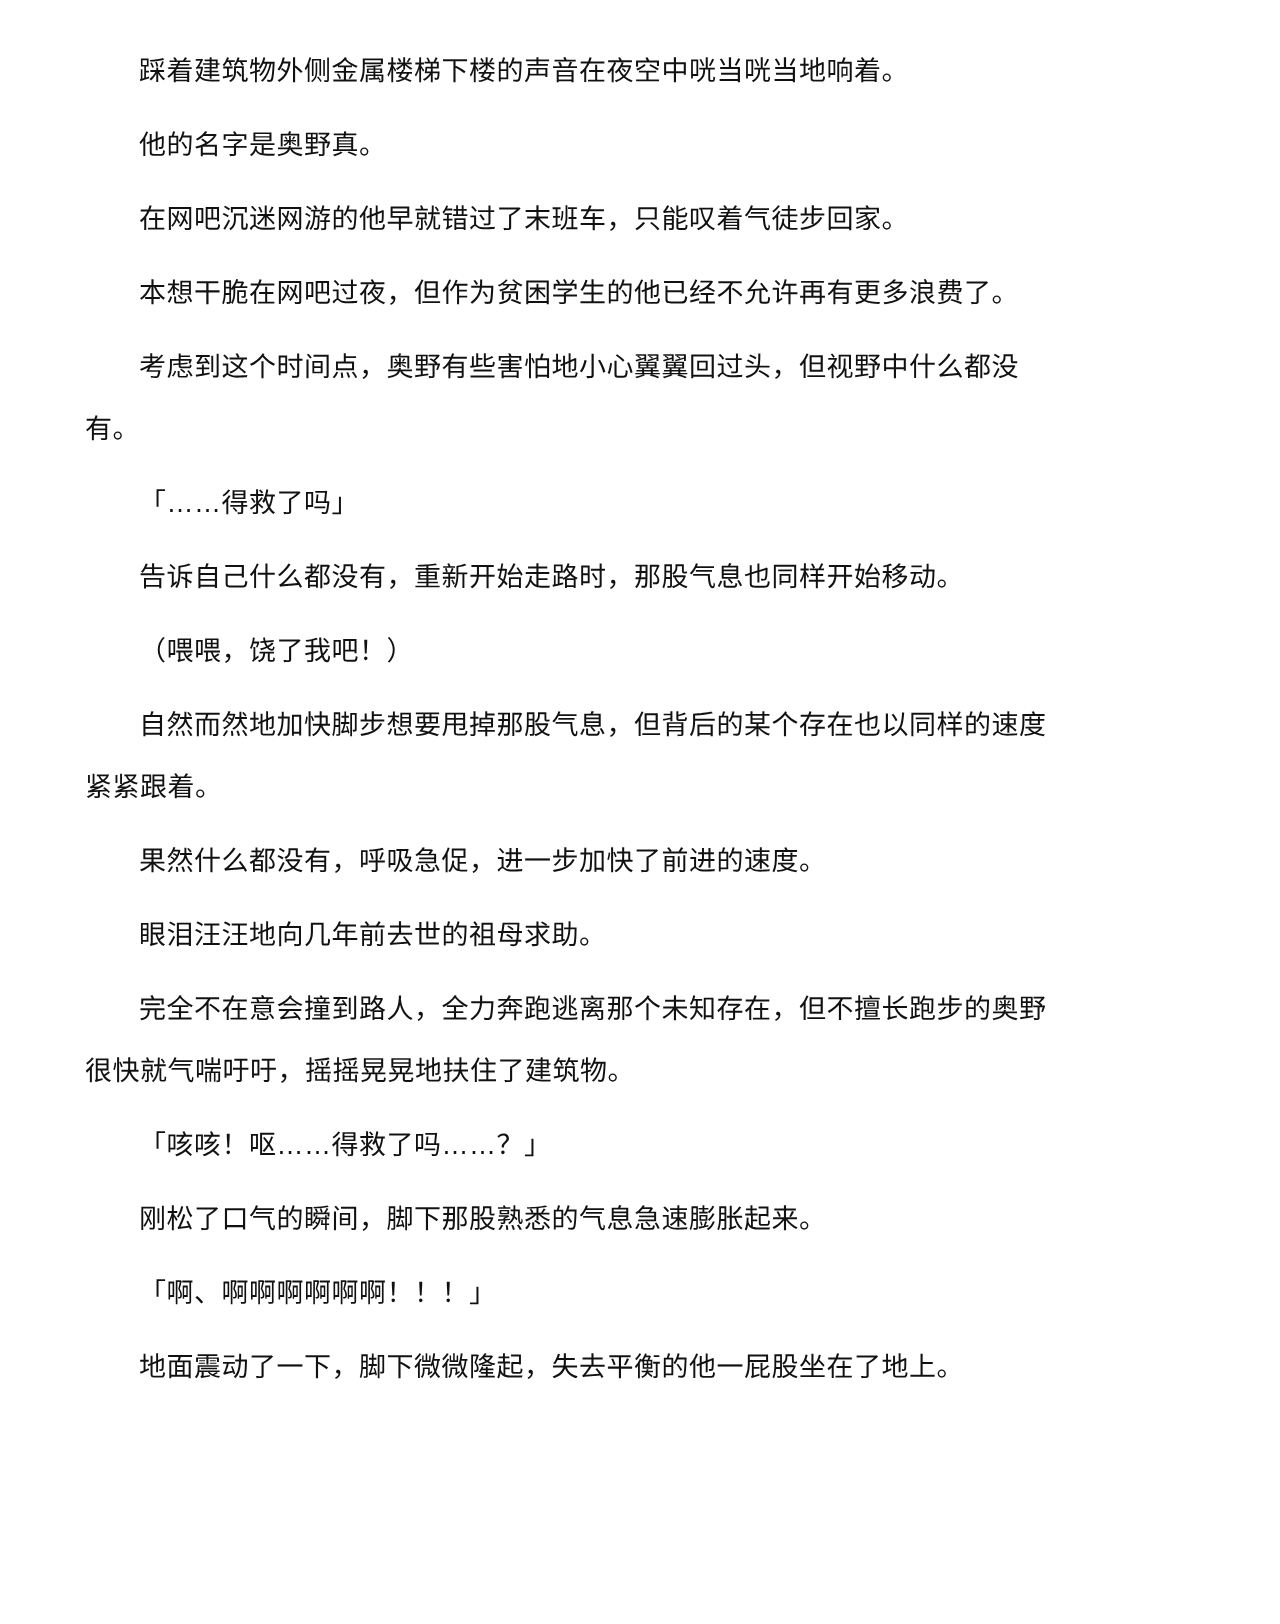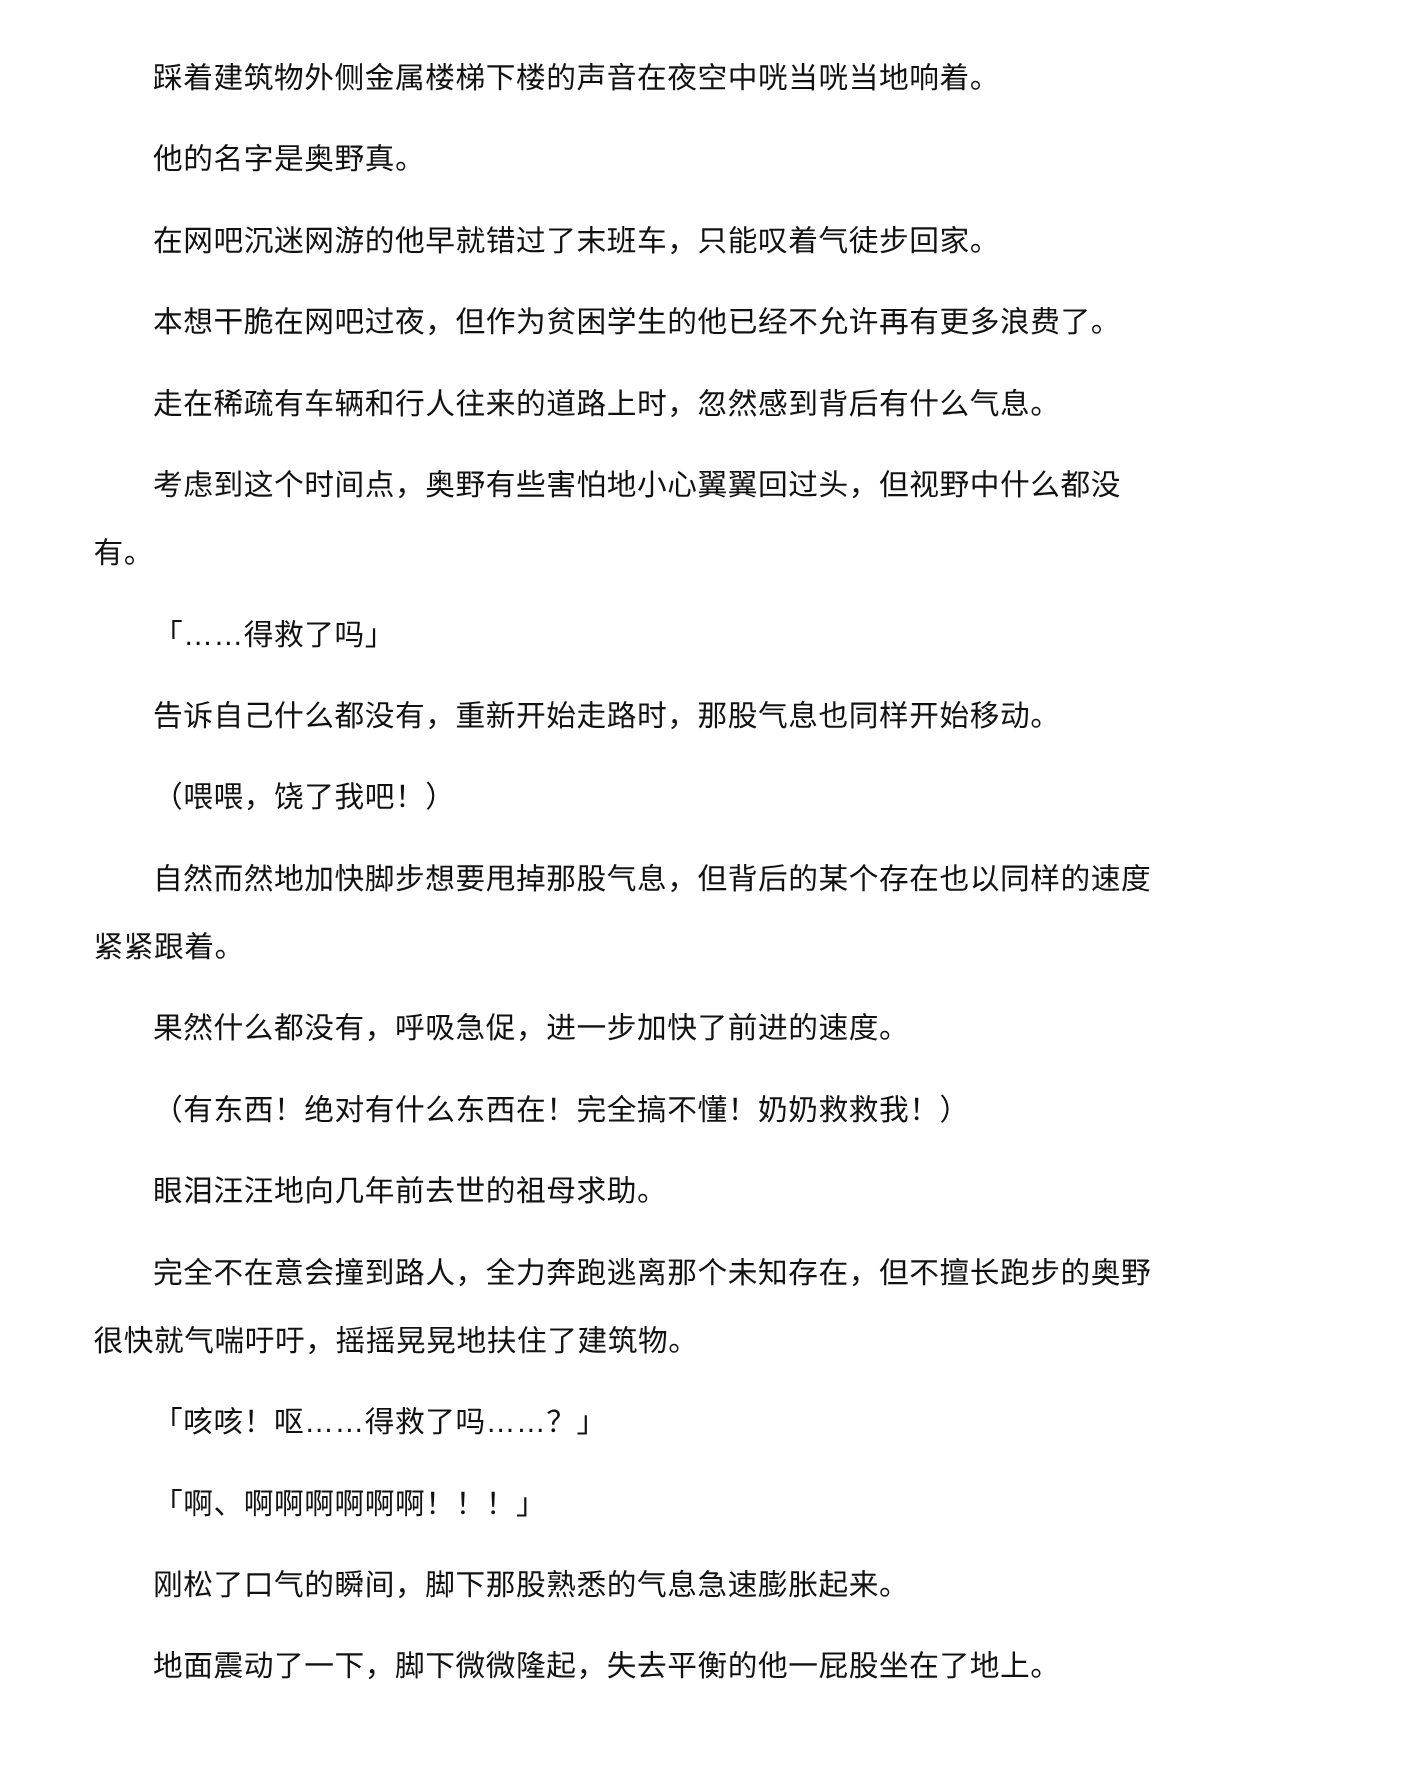--- a/index.html
+++ b/index.html
@@ -34,28 +34,26 @@
 </style>
 </head>
 <body>
 
 <div class="page">
   <div class="doc">
     <p>踩着建筑物外侧金属楼梯下楼的声音在夜空中咣当咣当地响着。</p>
     <p>他的名字是奥野真。</p>
     <p>在网吧沉迷网游的他早就错过了末班车，只能叹着气徒步回家。</p>
     <p>本想干脆在网吧过夜，但作为贫困学生的他已经不允许再有更多浪费了。</p>
-    <p>走在稀疏有车辆和行人往来的道路上时，忽然感到背后有什么气息。</p>
     <p>考虑到这个时间点，奥野有些害怕地小心翼翼回过头，但视野中什么都没有。</p>
     <p>「……得救了吗」</p>
     <p>告诉自己什么都没有，重新开始走路时，那股气息也同样开始移动。</p>
     <p>（喂喂，饶了我吧！）</p>
     <p>自然而然地加快脚步想要甩掉那股气息，但背后的某个存在也以同样的速度紧紧跟着。</p>
     <p>果然什么都没有，呼吸急促，进一步加快了前进的速度。</p>
-    <p>（有东西！绝对有什么东西在！完全搞不懂！奶奶救救我！）</p>
     <p>眼泪汪汪地向几年前去世的祖母求助。</p>
     <p>完全不在意会撞到路人，全力奔跑逃离那个未知存在，但不擅长跑步的奥野很快就气喘吁吁，摇摇晃晃地扶住了建筑物。</p>
     <p>「咳咳！呕……得救了吗……？」</p>
+    <p>刚松了口气的瞬间，脚下那股熟悉的气息急速膨胀起来。</p>
     <p>「啊、啊啊啊啊啊啊！！！」</p>
-    <p>刚松了口气的瞬间，脚下那股熟悉的气息急速膨胀起来。</p>
     <p>地面震动了一下，脚下微微隆起，失去平衡的他一屁股坐在了地上。</p>
   </div>
 </div>
 
 </body></html>

